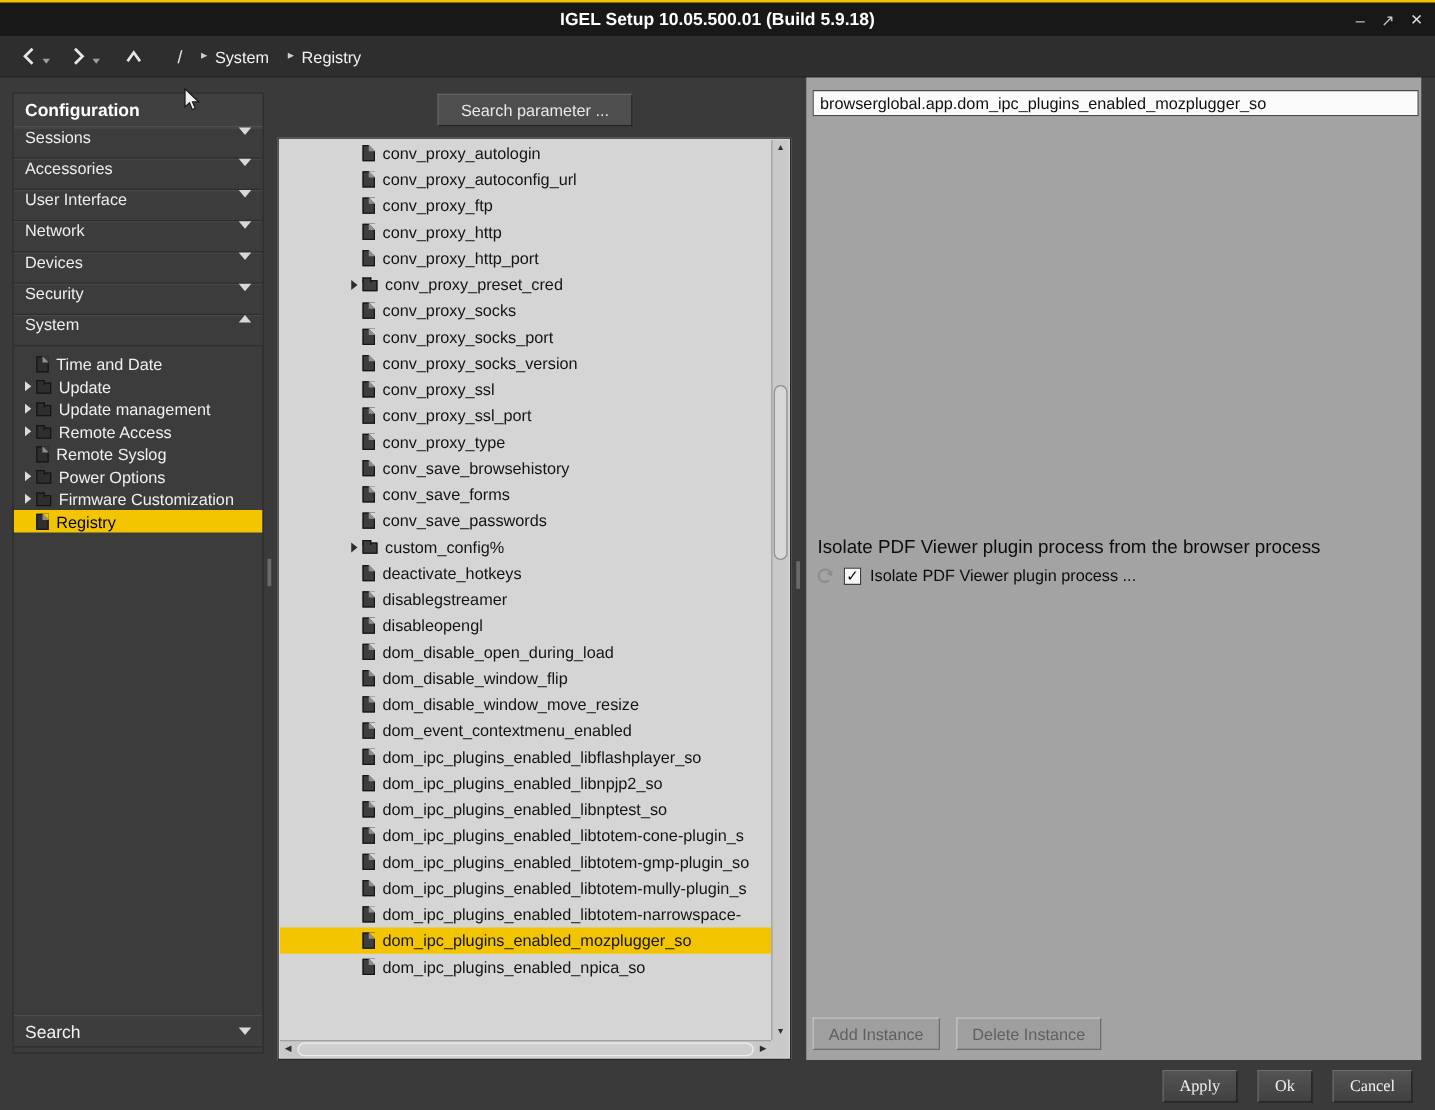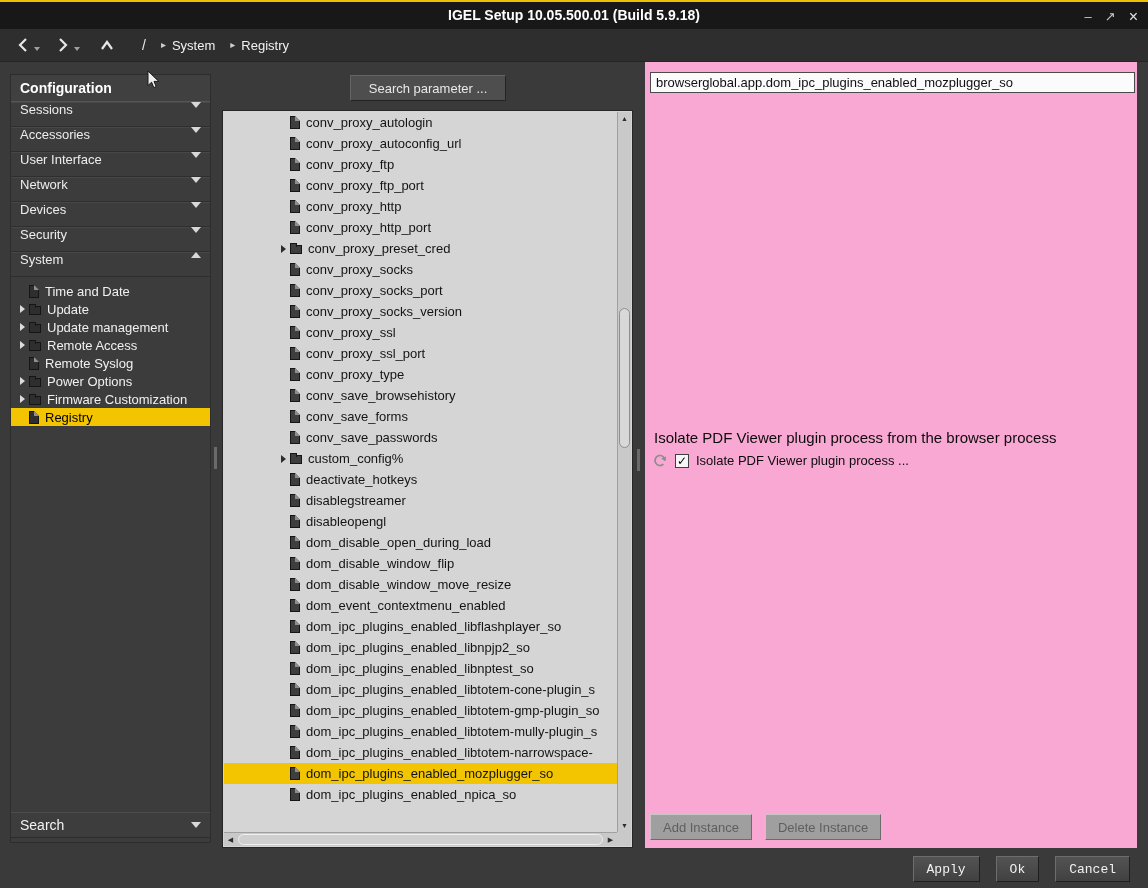--- a/index.html
+++ b/index.html
@@ -62,33 +62,33 @@
   .harrow.left{left:0}.harrow.right{right:0}
   .hthumb{position:absolute;top:1px;bottom:1px;left:14px;right:14px;background:#cfcfcf;border:1px solid #efefef;border-radius:6px}
   .corner{position:absolute;right:1px;bottom:1px;width:14px;height:14px;background:#c9c9c9}
 
   
   .grip{position:absolute;width:3px;height:22px;background:#6a6a6a}
   .grip-left{left:214px;top:447px}
   .grip-right{left:637px;top:449px}
 
   
-  .detail{position:absolute;left:645px;top:62px;right:11px;bottom:40px;background:#f9a8d4}
+  .detail{position:absolute;left:645px;top:62px;right:11px;bottom:40px;background:#a3a3a3}
   .param-path{position:absolute;left:5px;top:10px;right:2px;height:21px;background:#fbfbfb;border:1px solid #4a4a4a;font-family:inherit;font-size:13px;color:#101010;padding:0 5px}
   .desc{position:absolute;left:9px;top:367px;font-size:15px;color:#0c0c0c}
   .optrow{position:absolute;left:7px;top:391px;display:flex;align-items:center;gap:7px}
   .reset{display:inline-flex;align-items:center}
   .cb{width:14px;height:14px;background:#f6f6f6;border:1px solid #3f3f3f;font-size:12px;line-height:12px;text-align:center;color:#000;font-weight:bold;flex:0 0 auto}
   .cb-label{font-size:13px;color:#0c0c0c}
   .inst-btns{position:absolute;left:5px;top:752px;display:flex;gap:13px}
   .inst{height:26px;background:#9f9f9f;border:1px solid #c6c6c6;border-right-color:#6c6c6c;border-bottom-color:#6c6c6c;color:#5f5f5f;font-family:inherit;font-size:13px;padding:0 12px}
 
   
   .footer-btns{position:absolute;right:18px;bottom:6px;display:flex;gap:16px}
-  .fbtn{height:26px;background:linear-gradient(#535353,#414141);border:1px solid #6d6d6d;border-right-color:#1f1f1f;border-bottom-color:#1f1f1f;color:#f2f2f2;font-family:Liberation Mono, monospace;font-size:13px;padding:0 13px}
+  .fbtn{height:26px;background:linear-gradient(#535353,#414141);border:1px solid #6d6d6d;border-right-color:#1f1f1f;border-bottom-color:#1f1f1f;color:#f2f2f2;font-family:Liberation Serif, serif;font-size:13px;padding:0 13px}
 
   .cursor{position:absolute;left:147px;top:70px;z-index:50;pointer-events:none}
 </style>
 </head>
 <body>
 
 <div class="titlebar">
   <div class="title">IGEL Setup 10.05.500.01 (Build 5.9.18)</div>
   <div class="winctrl">
     <span class="wbtn">–</span>
@@ -243,25 +243,20 @@
           <span class="glyph"></span>
           <span class="lbl">conv_proxy_autoconfig_url</span>
         </div>
 
         <div class="lrow file">
           <span class="expander"></span>
           <span class="glyph"></span>
           <span class="lbl">conv_proxy_ftp</span>
         </div>
 
-        <div class="lrow file">
-          <span class="expander"></span>
-          <span class="glyph"></span>
-          <span class="lbl">conv_proxy_ftp_port</span>
-        </div>
 
         <div class="lrow file">
           <span class="expander"></span>
           <span class="glyph"></span>
           <span class="lbl">conv_proxy_http</span>
         </div>
 
         <div class="lrow file">
           <span class="expander"></span>
           <span class="glyph"></span>

